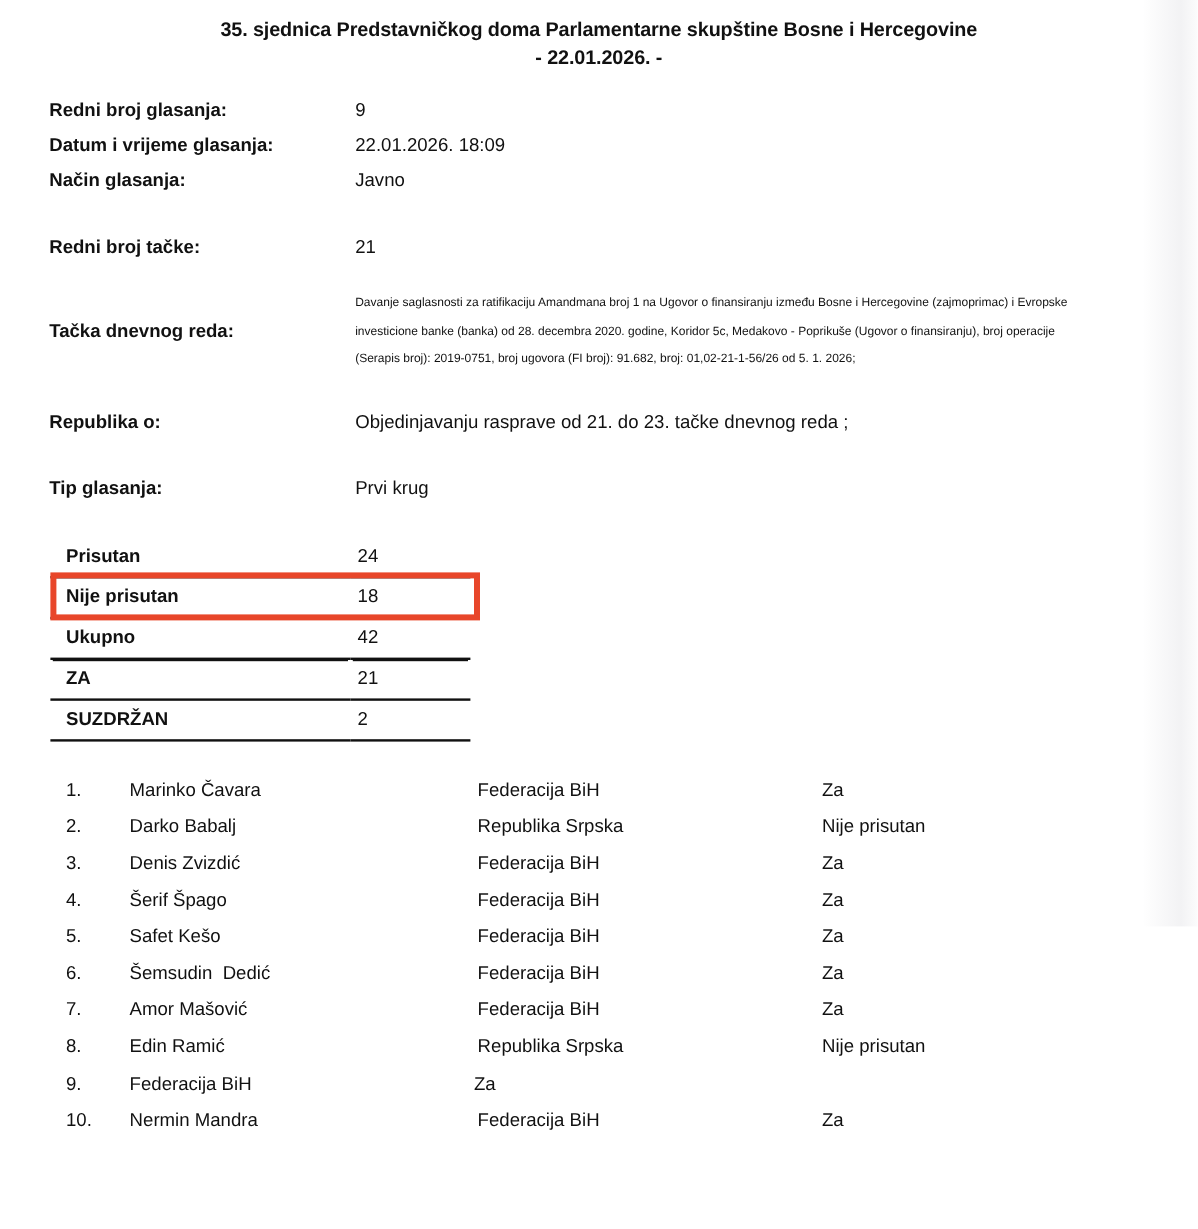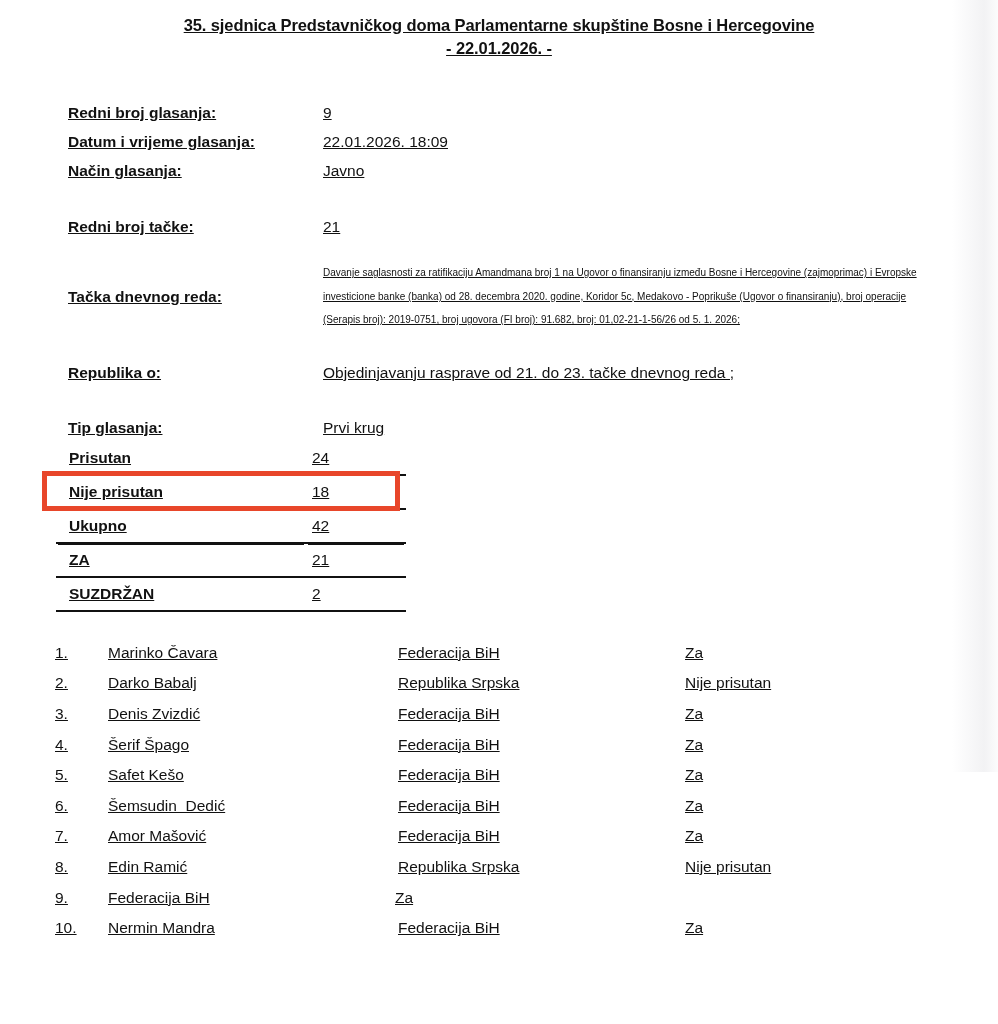--- a/index.html
+++ b/index.html
@@ -19,38 +19,37 @@
     top: 0; right: 0;
     width: 46px; height: 100%;
     background: linear-gradient(to right, rgba(255,255,255,0) 0%, rgba(240,240,242,0.85) 70%, rgba(248,248,249,0.5) 100%);
     pointer-events: none;
   }
   .page {
     position: relative;
     width: 998px;
     height: 772px;
     padding: 0;
-    text-decoration: underline;
   }
 
   
   .doc-title {
     text-align: center;
     font-weight: bold;
     font-size: 16.5px;
     line-height: 23px;
     padding-top: 14px;
     letter-spacing: -0.1px;
   }
   .doc-title .line2 { display: block; }
 
   
   .meta {
-    margin-top: 38px;
-    padding-left: 68px;
+    margin-top: 18px;
+    padding-left: 41px;
   }
   .meta-row {
     display: flex;
     align-items: flex-start;
     font-size: 15.5px;
     line-height: 29px;
   }
   .meta-row .lbl {
     width: 255px;
     flex: 0 0 255px;
@@ -66,21 +65,22 @@
   .meta-row.agenda .val {
     max-width: 610px;
     line-height: 23.6px;
     font-size: 10px;
   }
   .meta-row.glasanje-o { margin-top: 26px; }
   .meta-row.tip { margin-top: 26px; }
 
   
   .tally-wrap {
-    padding-left: 56px;
+    margin-top: 26px;
+    padding-left: 42px;
     position: relative;
   }
   .tally {
     width: 350px;
     border-collapse: collapse;
     font-size: 15.5px;
   }
   .tally td {
     padding: 4px 0 5px 0;
     border-bottom: 2px solid #111;

